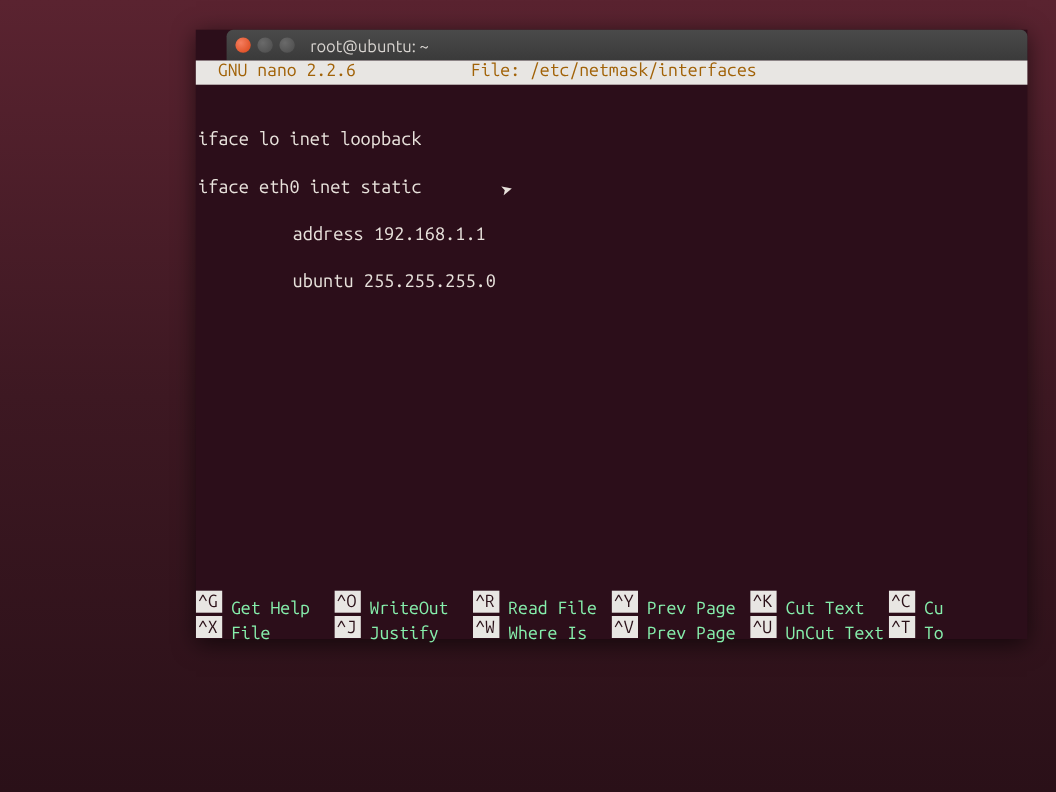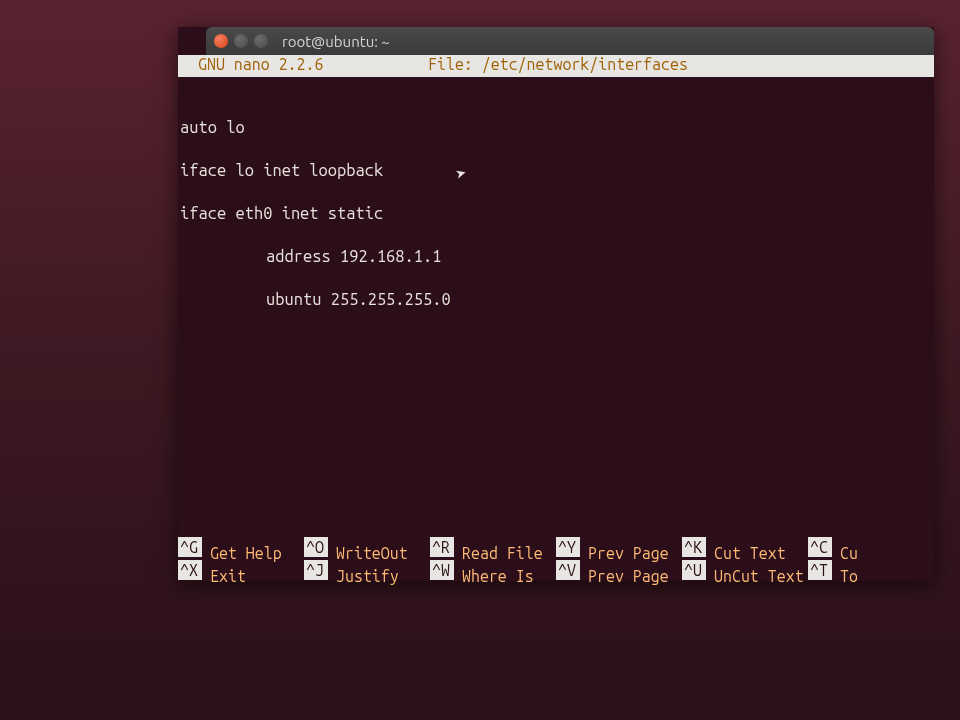--- a/index.html
+++ b/index.html
@@ -122,45 +122,44 @@
     }
     .sc-key {
       background: #e8e6e3;
       color: #2a1018;
       padding: 1px 2px;
       min-width: 24px;
       text-align: left;
       font-weight: normal;
     }
     .sc-label {
-      color: #fdba74;
+      color: #86efac;
       padding-left: 8px;
       margin-top: 12px;
     }
   </style>
 </head>
 <body>
 
 <div class="window">
   <div class="titlebar">
     <div class="window-controls">
       <div class="win-btn btn-close"></div>
       <div class="win-btn btn-min"></div>
       <div class="win-btn btn-max"></div>
     </div>
     <div class="title-text">root@ubuntu: ~</div>
   </div>
 
   <div class="nano-header">
     <span class="left">GNU nano 2.2.6</span>
-    <span class="center"><span>File:</span> <span>/etc/network/interfaces</span></span>
+    <span class="center"><span>File:</span> <span>/etc/netmask/interfaces</span></span>
   </div>
 
   <div class="editor-area">
-<span class="line">auto lo</span>
 <span class="line">iface lo inet loopback</span>
 <span class="line">iface eth0 inet static</span>
 <span class="line"><span class="indent">address 192.168.1.1</span></span>
 <span class="line"><span class="indent">ubuntu 255.255.255.0</span></span>
     <div class="mouse-pointer">➤</div>
   </div>
 
   <div class="shortcut-bar">
     <div class="shortcut-row">
       <div class="shortcut">
@@ -184,21 +183,21 @@
           <span class="sc-label">Cut Text</span>
         </div>
       <div class="shortcut">
           <span class="sc-key">^C</span>
           <span class="sc-label">Cu</span>
         </div>
     </div>
     <div class="shortcut-row">
       <div class="shortcut">
           <span class="sc-key">^X</span>
-          <span class="sc-label">Exit</span>
+          <span class="sc-label">File</span>
         </div>
       <div class="shortcut">
           <span class="sc-key">^J</span>
           <span class="sc-label">Justify</span>
         </div>
       <div class="shortcut">
           <span class="sc-key">^W</span>
           <span class="sc-label">Where Is</span>
         </div>
       <div class="shortcut">

